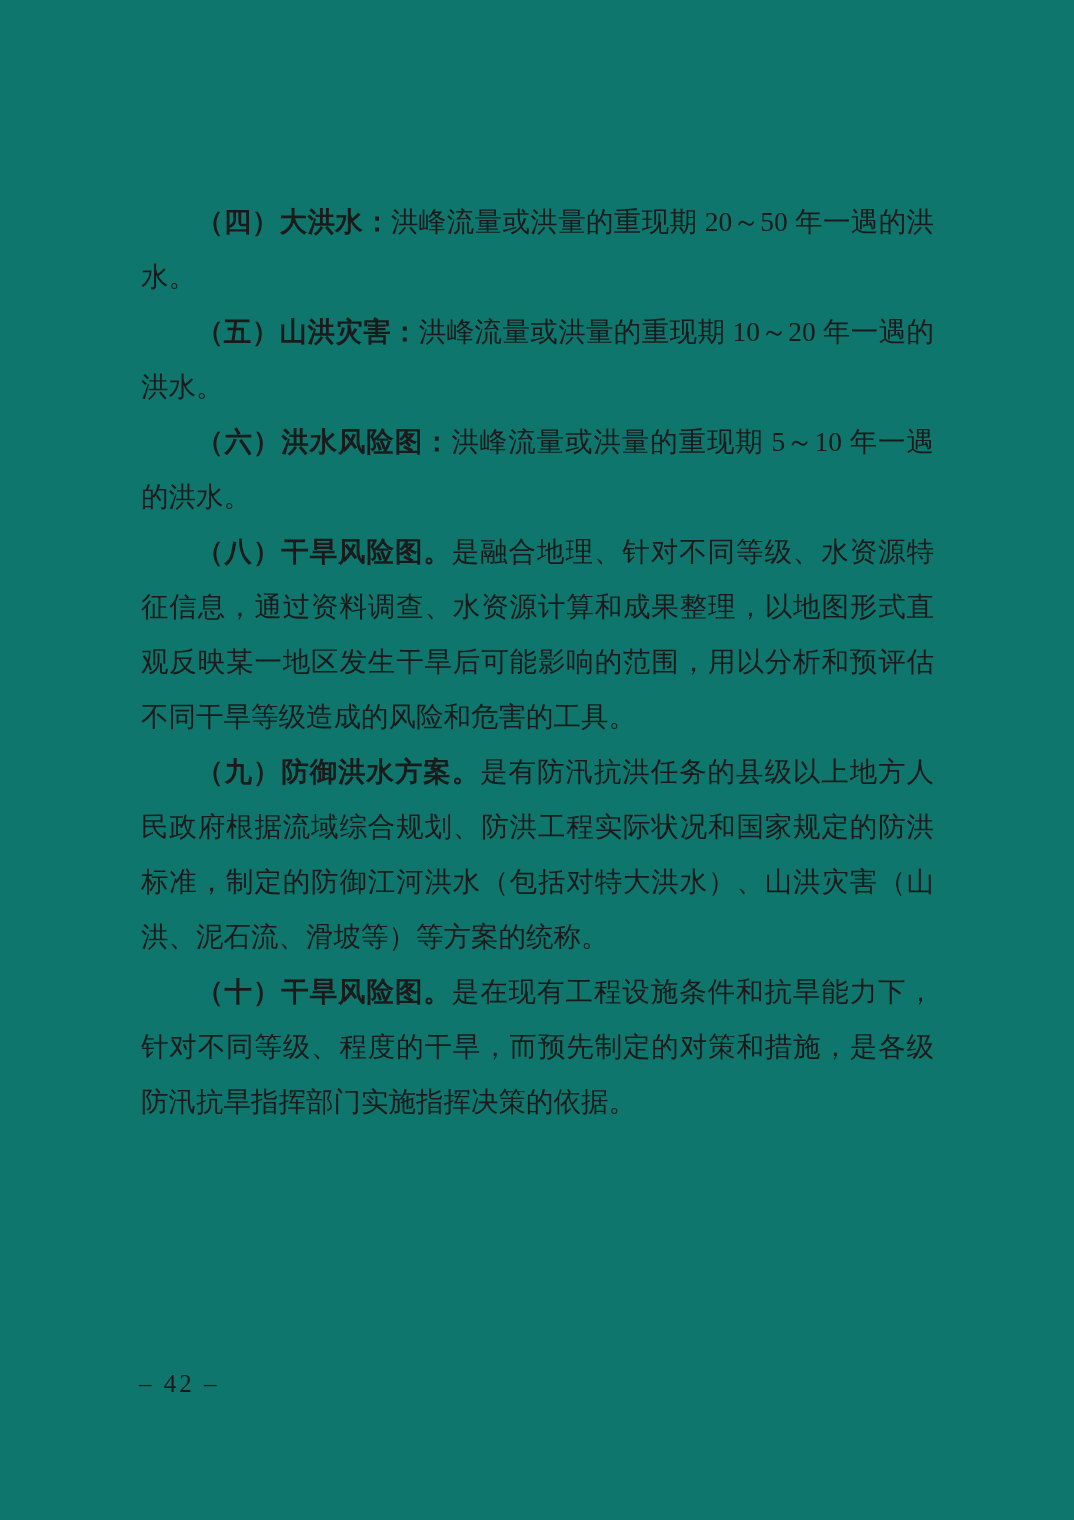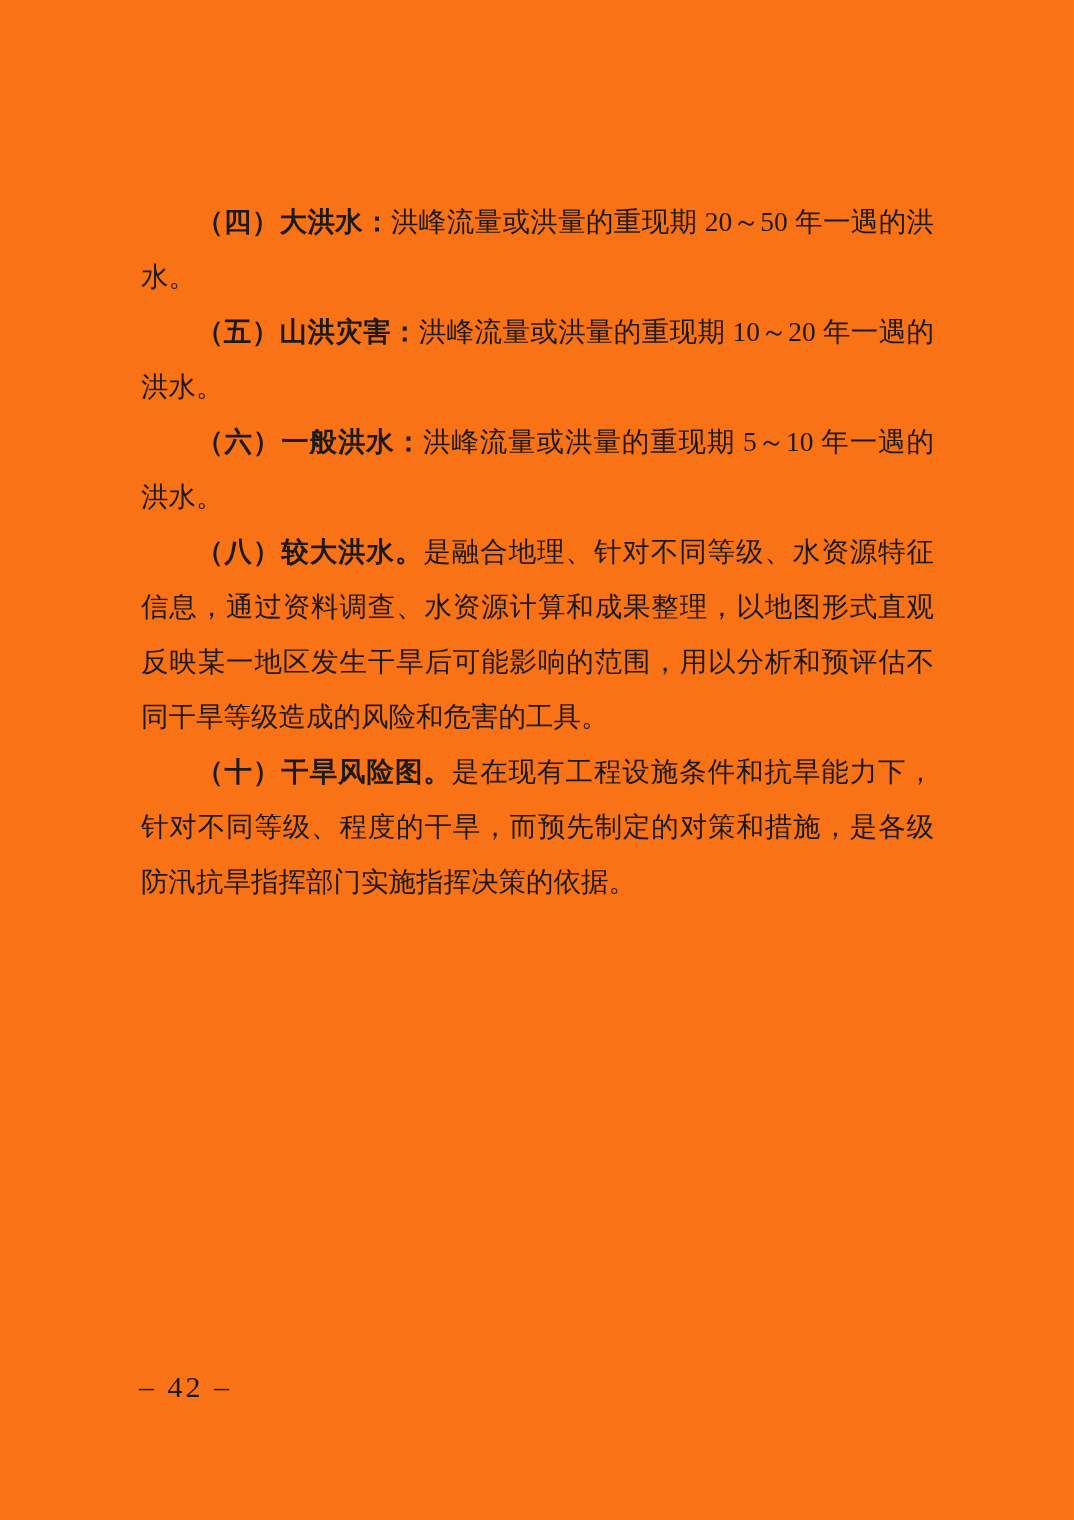--- a/index.html
+++ b/index.html
@@ -4,21 +4,21 @@
 <style>
   html, body {
     margin: 0;
     padding: 0;
     background: #ffffff;
   }
   .page {
     position: relative;
     width: 1074px;
     height: 1520px;
-    background: #f97316;
+    background: #0f766e;
     overflow: hidden;
     font-family: "Liberation Serif", "DejaVu Serif", serif;
     color: #1a1a1a;
   }
   .content {
     position: absolute;
     left: 141px;
     top: 194px;
     width: 793px;
   }
@@ -30,39 +30,40 @@
     text-indent: 2em;
     word-break: break-all;
   }
   .term {
     font-weight: bold;
   }
   .page-number {
     position: absolute;
     left: 139px;
     top: 1370px;
-    font-size: 30px;
+    font-size: 25px;
     letter-spacing: 3px;
     color: #1a1a1a;
   }
 </style>
 </head>
 <body>
 
 <div class="page">
   <main class="content">
 
     <p class="para"><span class="term">（四）大洪水：</span><span>洪峰流量或洪量的重现期 20～50 年一遇的洪水。</span></p>
 
     <p class="para"><span class="term">（五）山洪灾害：</span><span>洪峰流量或洪量的重现期 10～20 年一遇的洪水。</span></p>
 
-    <p class="para"><span class="term">（六）一般洪水：</span><span>洪峰流量或洪量的重现期 5～10 年一遇的洪水。</span></p>
+    <p class="para"><span class="term">（六）洪水风险图：</span><span>洪峰流量或洪量的重现期 5～10 年一遇的洪水。</span></p>
 
 
-    <p class="para"><span class="term">（八）较大洪水。</span><span>是融合地理、针对不同等级、水资源特征信息，通过资料调查、水资源计算和成果整理，以地图形式直观反映某一地区发生干旱后可能影响的范围，用以分析和预评估不同干旱等级造成的风险和危害的工具。</span></p>
+    <p class="para"><span class="term">（八）干旱风险图。</span><span>是融合地理、针对不同等级、水资源特征信息，通过资料调查、水资源计算和成果整理，以地图形式直观反映某一地区发生干旱后可能影响的范围，用以分析和预评估不同干旱等级造成的风险和危害的工具。</span></p>
 
+    <p class="para"><span class="term">（九）防御洪水方案。</span><span>是有防汛抗洪任务的县级以上地方人民政府根据流域综合规划、防洪工程实际状况和国家规定的防洪标准，制定的防御江河洪水（包括对特大洪水）、山洪灾害（山洪、泥石流、滑坡等）等方案的统称。</span></p>
 
     <p class="para"><span class="term">（十）干旱风险图。</span><span>是在现有工程设施条件和抗旱能力下，针对不同等级、程度的干旱，而预先制定的对策和措施，是各级防汛抗旱指挥部门实施指挥决策的依据。</span></p>
 
   </main>
 
   <div class="page-number">– 42 –</div>
 </div>
 
 </body></html>

